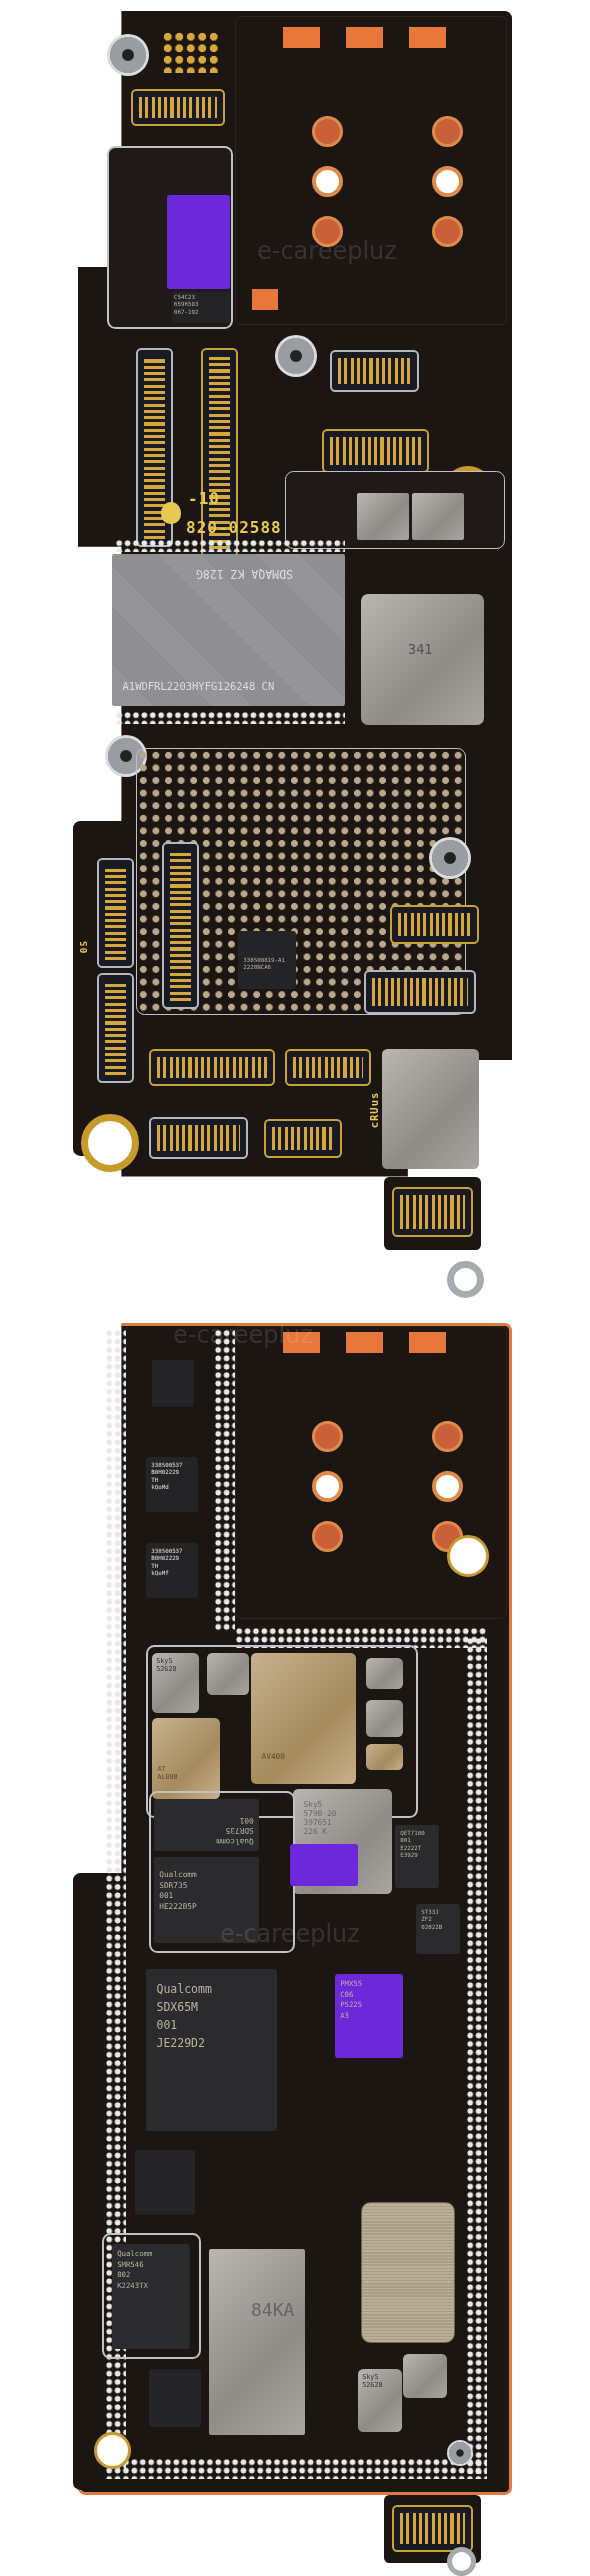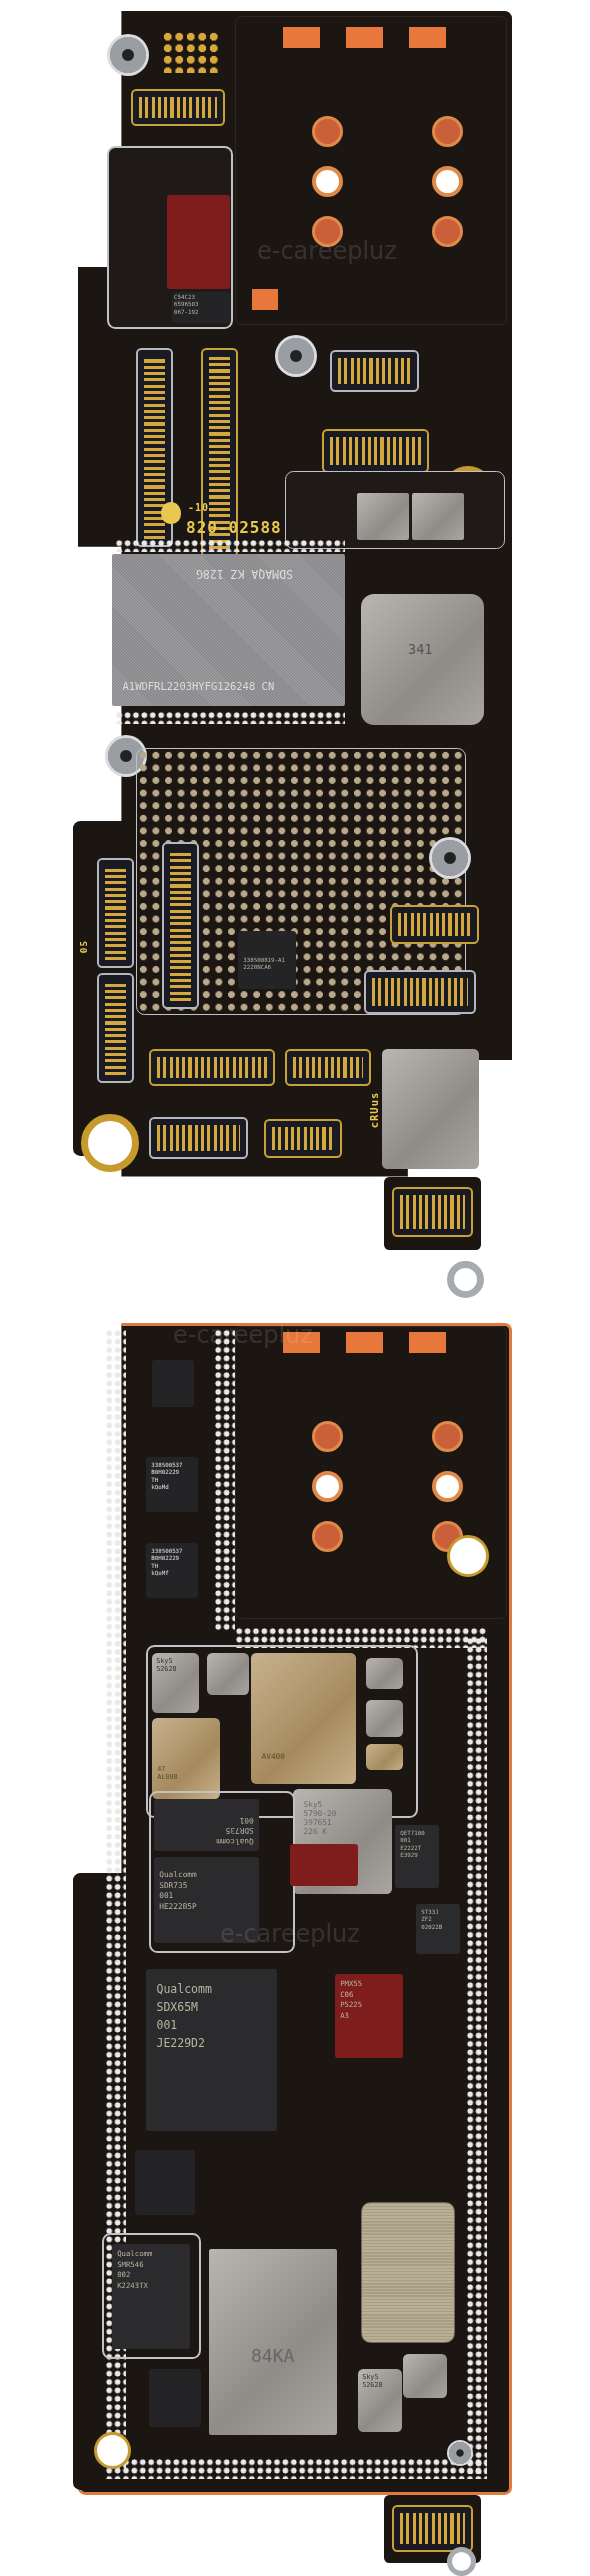--- a/index.html
+++ b/index.html
@@ -3,21 +3,21 @@
 <meta charset="utf-8">
 <style>
   html,body{margin:0;padding:0;background:#ffffff;}
   body{width:591px;height:2576px;position:relative;overflow:hidden;font-family:"DejaVu Sans Mono","Liberation Mono",monospace;}
   .abs{position:absolute;box-sizing:border-box;}
   .board{background:#1c1613;}
   .copper{background:#e8773c;}
   .silk{color:#e8c850;font-weight:bold;letter-spacing:1px;}
   .chip{background:#2b2a2c;border-radius:3.1px;color:#b9b4a0;font-size:7.8px;line-height:10.5px;padding:5.2px;}
   .chip.dark{background:#242326;}
-  .chip.blue{background:#7f1d1d;}
+  .chip.blue{background:#6d28d9;}
   .shield{background:linear-gradient(135deg,#b9b6b1,#8f8c88 60%,#a9a6a1);border-radius:5.2px;}
   .shield.tan{background:linear-gradient(135deg,#c7b28f,#a58a5d 60%,#c9b08a);}
   .can{background:repeating-linear-gradient(0deg,#b9ae96 0 1.6px,#a89d85 1.6px 3.1px);border-radius:9.4px;border:1.6px solid #6b6556;}
   .conn{background:#1a1b22;border:2.6px solid #c9a235;border-radius:5.2px;}
   .conn.silver{border-color:#b4b8be;}
   .conn .pins{position:absolute;inset:6.3px;background:repeating-linear-gradient(90deg,#d4a83a 0 3.1px,#1a1b22 3.1px 6.3px);}
   .conn.v .pins{background:repeating-linear-gradient(0deg,#d4a83a 0 3.1px,#1a1b22 3.1px 6.3px);}
   .ring{border-radius:50%;border:7.3px solid #c79a2d;background:#fff;}
   .screw{border-radius:50%;background:radial-gradient(circle,#222 0 18%,#9a9da2 22% 60%,#d9dbde 62% 100%);}
   .sim-pad{border-radius:50%;background:#c9603a;border:3.1px solid #e08a4a;}
@@ -68,36 +68,36 @@
 <div class="abs screw" style="left:275px;top:335px;width:42px;height:42px;"></div>
 <div class="abs conn silver" style="left:330px;top:350px;width:89px;height:42px;">
     <div class="pins"></div>
   </div>
 <div class="abs conn" style="left:322px;top:429px;width:107px;height:44px;">
     <div class="pins"></div>
   </div>
 <div class="abs ring" style="left:442px;top:466px;width:52px;height:52px;"></div>
 
 <div class="abs" style="left:161px;top:502px;width:20px;height:22px;background:#e8c850;border-radius:50% 50% 45% 45%;"></div>
-<div class="abs silk" style="left:188px;top:502px;font-size:10px;">-10</div>
+<div class="abs silk" style="left:188px;top:489px;font-size:16px;">-10</div>
 <div class="abs silk" style="left:186px;top:518px;font-size:16px;">820-02588</div>
 
 <div class="abs" style="left:285px;top:471px;width:220px;height:78px;border:1.6px solid #bfc2c6;border-radius:8.4px;background:#1f1a18;">
   <div class="abs shield" style="left:71px;top:21px;width:52px;height:47px;border-radius:2.1px;"></div>
   <div class="abs shield" style="left:126px;top:21px;width:52px;height:47px;border-radius:2.1px;"></div>
 </div>
 
 <div class="abs" style="left:112px;top:554px;width:233px;height:152px;background:repeating-linear-gradient(45deg,#9a9a9c 0 1px,#8a8a8c 1px 2.1px);border-radius:2.1px;">
   <div class="abs" style="left:84px;top:13px;color:#dcdcdc;font-size:11.5px;transform:rotate(180deg);">SDMAQA KZ 128G</div>
   <div class="abs" style="left:10.5px;top:126px;color:#dcdcdc;font-size:10.5px;">A1WDFRL2203HYFG126248 CN</div>
 </div>
 <div class="abs vias" style="left:115px;top:539px;width:230px;height:12.6px;"></div>
 <div class="abs vias" style="left:115px;top:711px;width:230px;height:12.6px;"></div>
 
-<div class="abs shield" style="left:361px;top:594px;width:123px;height:131px;border-radius:13px;">
+<div class="abs shield" style="left:361px;top:594px;width:123px;height:131px;border-radius:7px;">
   <div class="abs" style="left:47px;top:47px;color:#555;font-size:13.6px;">341</div>
 </div>
 
 <div class="abs screw" style="left:105px;top:735px;width:42px;height:42px;"></div>
 <div class="abs" style="left:136px;top:748px;width:330px;height:267px;border:1.6px solid #bfc2c6;border-radius:8.4px;background-image:radial-gradient(#b9a98a 0 3.1px,transparent 3.7px);background-size:12.6px 12.6px;"></div>
 <div class="abs chip dark mark" style="left:238px;top:931px;width:58px;height:58px;font-size:5.8px;line-height:7.3px;padding-top:26px;">338S00819-A1
 2228NCA6</div>
 <div class="abs screw" style="left:429px;top:837px;width:42px;height:42px;"></div>
 
 <div class="abs conn silver v" style="left:97px;top:858px;width:37px;height:110px;">
@@ -212,21 +212,21 @@
 A3</div>
 <div class="abs chip blue" style="left:290px;top:1844px;width:68px;height:42px;"></div>
 
 <div class="abs chip dark" style="left:135px;top:2150px;width:60px;height:65px;"></div>
 <div class="abs" style="left:102px;top:2233px;width:99px;height:126px;border:2.1px solid #bfc2c6;border-radius:8.4px;"></div>
 <div class="abs chip mark" style="left:112px;top:2244px;width:78px;height:105px;font-size:7.3px;">Qualcomm
 SMR546
 002
 K2243TX</div>
 <div class="abs chip dark" style="left:149px;top:2369px;width:52px;height:58px;"></div>
-<div class="abs shield mark" style="left:209px;top:2249px;width:128px;height:186px;padding:96px 0 0 42px;color:#666;font-size:18px;border-radius:2.1px;">84KA</div>
+<div class="abs shield mark" style="left:209px;top:2249px;width:96px;height:186px;padding:50px 0 0 42px;color:#666;font-size:18px;border-radius:2.1px;">84KA</div>
 <div class="abs can" style="left:361px;top:2202px;width:94px;height:141px;"></div>
 <div class="abs shield mark" style="left:358px;top:2369px;width:44px;height:63px;padding:4.2px;color:#333;font-size:6.8px;">Sky5
 52628</div>
 <div class="abs shield" style="left:403px;top:2354px;width:44px;height:44px;"></div>
 <div class="abs ring" style="left:94px;top:2432px;width:37px;height:37px;border-width:3.1px;"></div>
 <div class="abs screw" style="left:447px;top:2440px;width:26px;height:26px;"></div>
 
 <div class="abs board" style="left:384px;top:2495px;width:97px;height:68px;border-radius:5.2px;"></div>
 <div class="abs conn" style="left:392px;top:2505px;width:81px;height:47px;">
     <div class="pins"></div>

